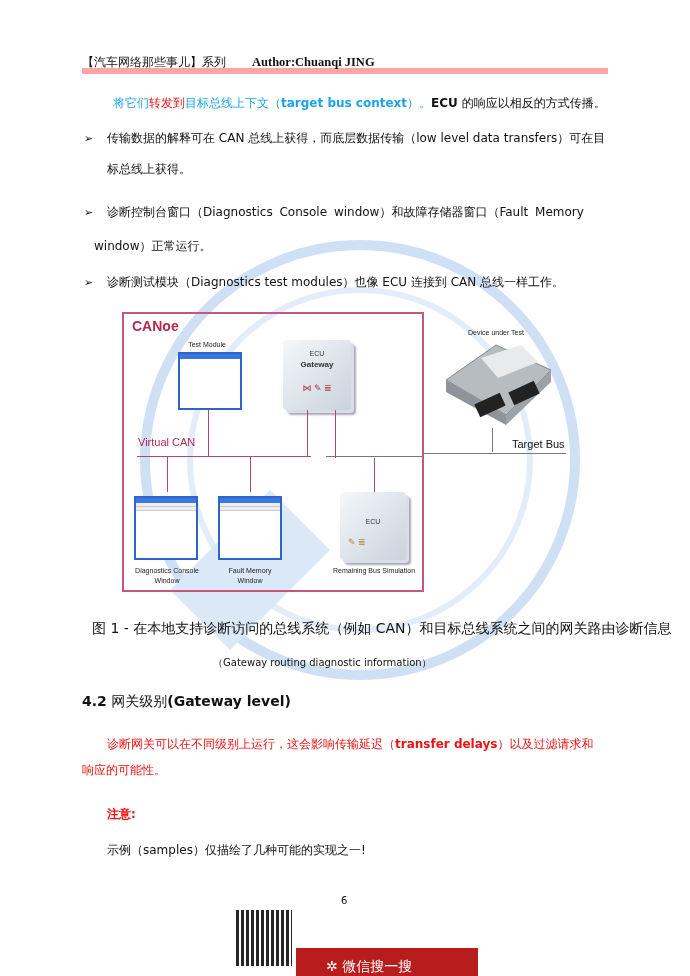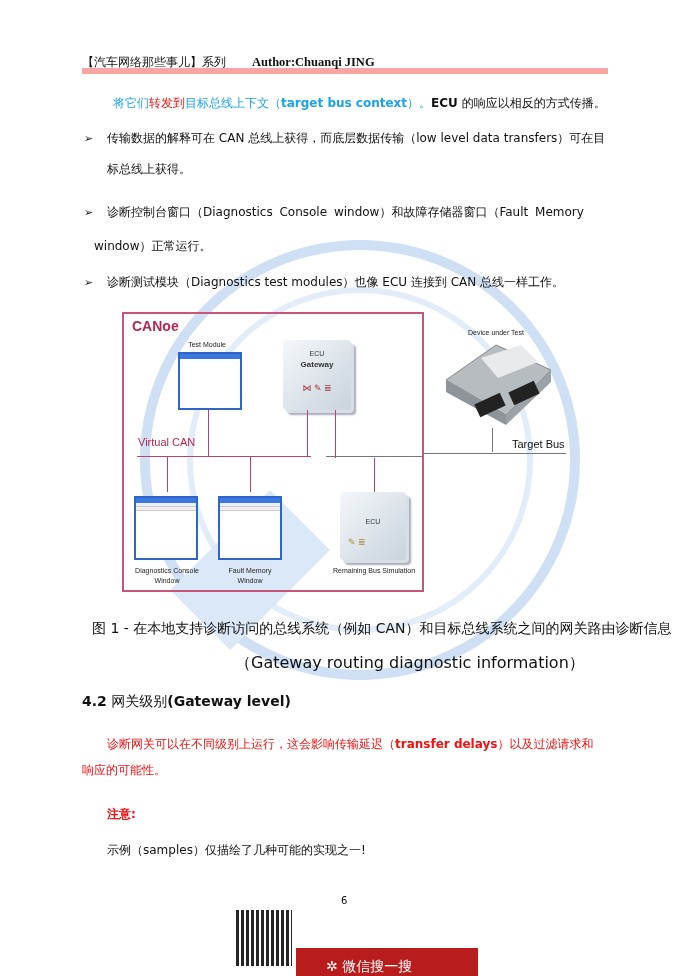--- a/index.html
+++ b/index.html
@@ -120,21 +120,21 @@
   <polygon points="70,75 115,30 115,42 70,85" fill="#9ca2a7"></polygon>
   <polygon points="45,18 85,5 102,22 62,38" fill="#e8eaec"></polygon>
   <rect x="40" y="58" width="28" height="14" fill="#222" transform="rotate(-25 54 65)"></rect>
   <rect x="74" y="46" width="28" height="14" fill="#222" transform="rotate(-25 88 53)"></rect>
 </svg>
 <div class="gline" style="left:492px; top:428px; width:1px; height:24px;"></div>
 <div class="gline" style="left:424px; top:453px; width:142px; height:1px;"></div>
 <div class="p" style="left:512px; top:436px; font-family:'Liberation Sans',sans-serif; font-size:11px;">Target Bus</div>
 
 <div class="p" style="left:92px; top:620px; font-size:14px;">图 1 -  在本地支持诊断访问的总线系统（例如 CAN）和目标总线系统之间的网关路由诊断信息</div>
-<div class="p" style="left:235px; top:655px; font-size:16px;">（Gateway routing diagnostic information）</div>
+<div class="p" style="left:213px; top:655px; font-size:10px;">（Gateway routing diagnostic information）</div>
 
 <div class="p" style="left:82px; top:692px; font-size:14px; line-height:18px;">
   <span class="b">4.2</span><span> 网关级别</span><span class="b">(Gateway level)</span>
 </div>
 
 <div class="p red" style="left:107px; top:736px;">
   <span>诊断网关可以在不同级别上运行，这会影响传输延迟（</span><span class="b">transfer delays</span><span>）以及过滤请求和</span>
 </div>
 <div class="p red" style="left:82px; top:762px;">响应的可能性。</div>
 

